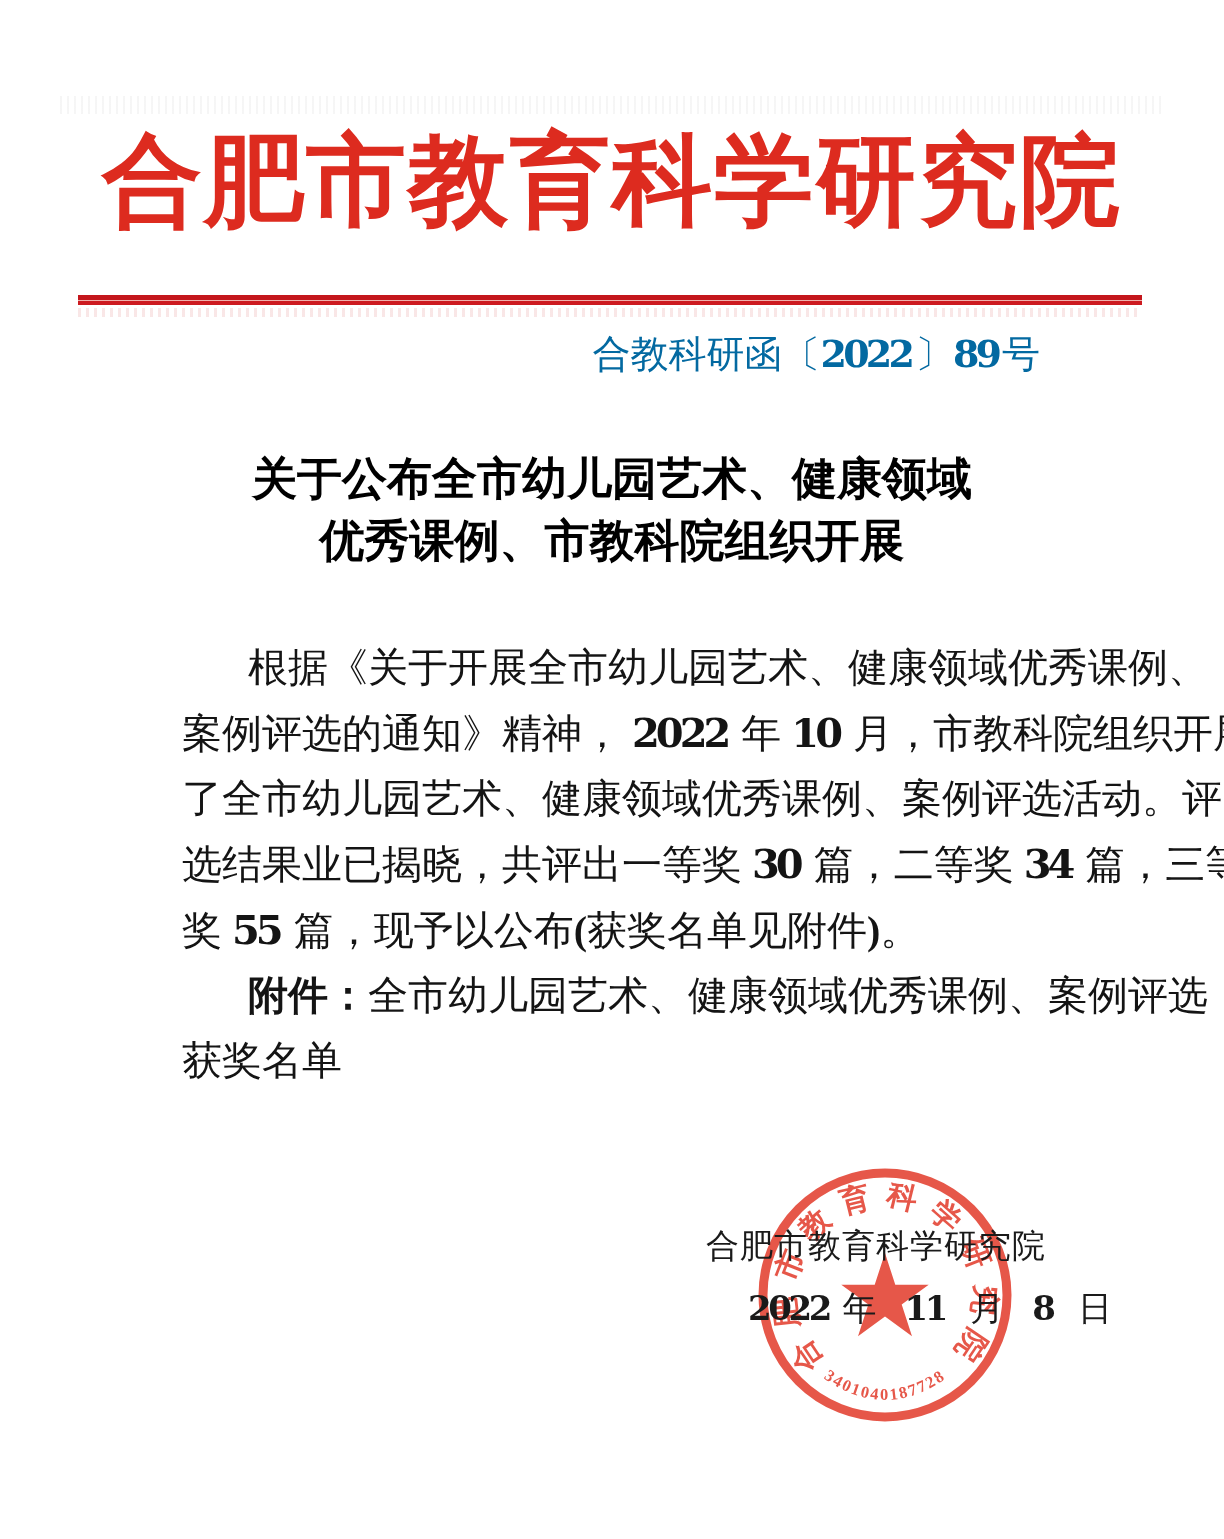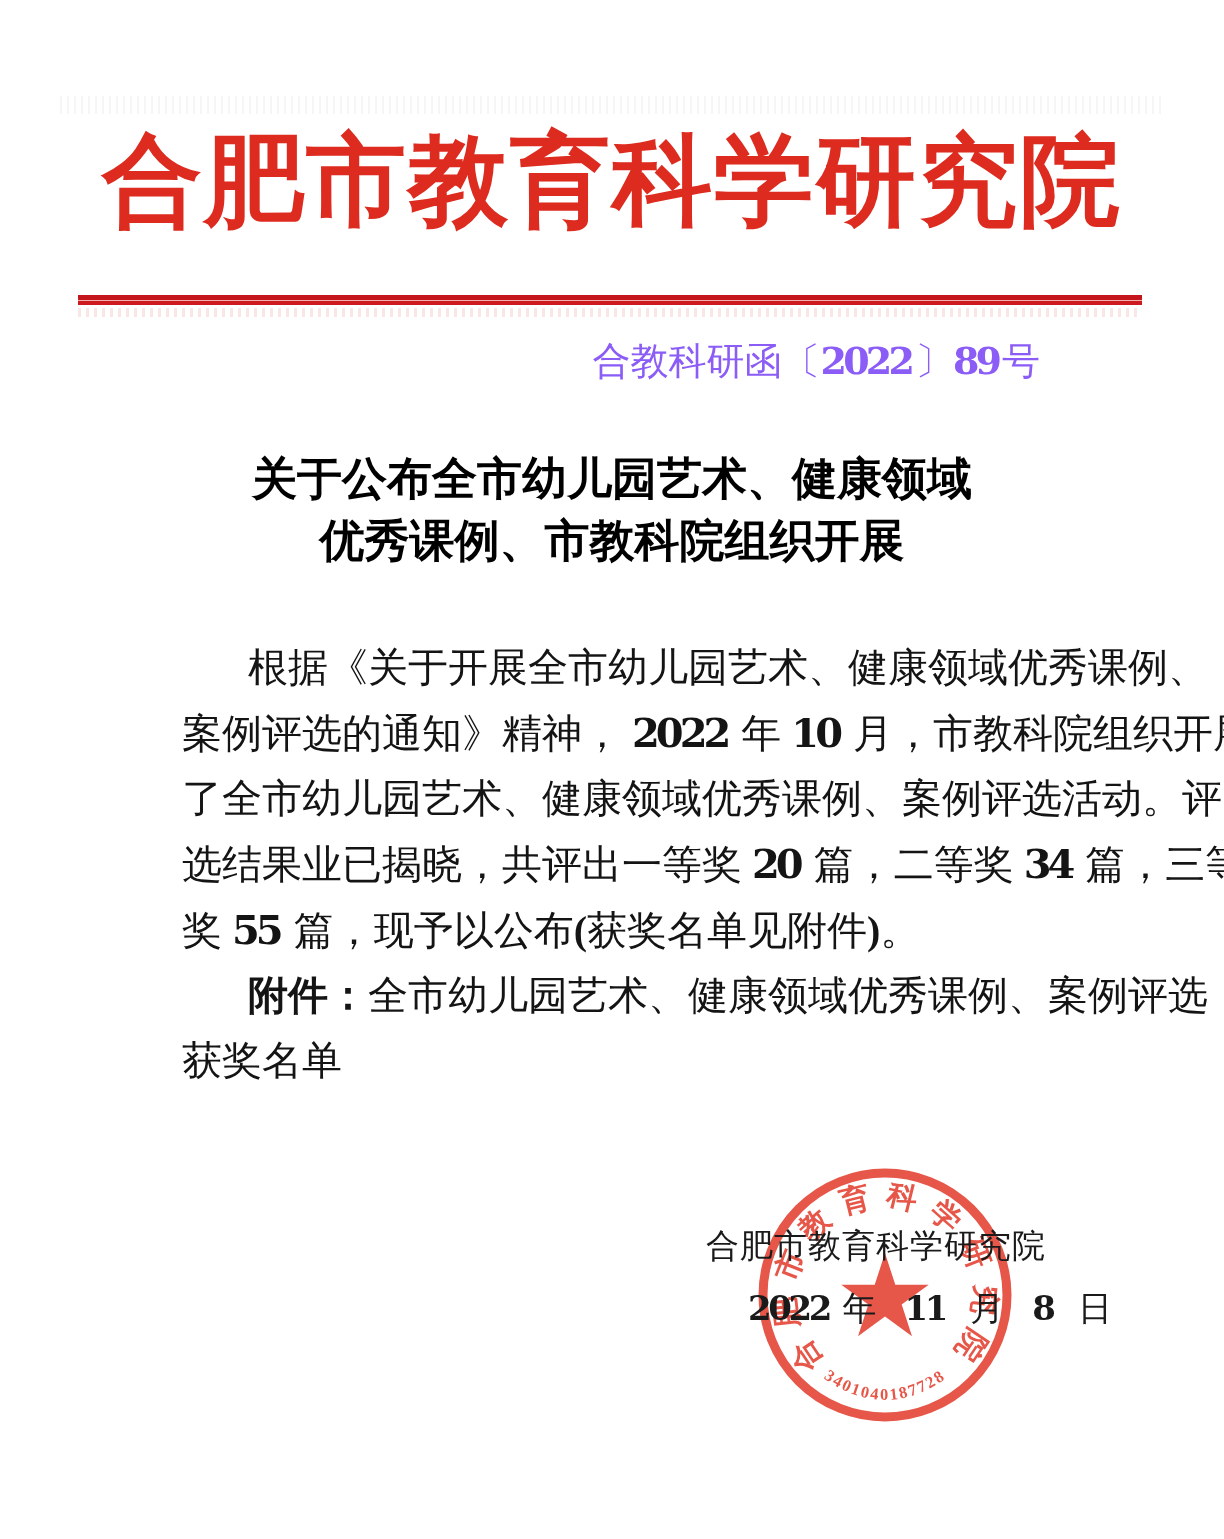--- a/index.html
+++ b/index.html
@@ -31,22 +31,22 @@
       #c4161c 0%,#c4161c 50%,
       #f0b0ac 50%,#f0b0ac 64%,
       #cd1a20 64%,#cd1a20 100%);
   }
   .rule-ghost{
     position:absolute;left:78px;top:296px;width:1064px;height:9px;
     background:repeating-linear-gradient(90deg,#f2c9c9 0 3px,transparent 3px 8px);
     opacity:.45;
   }
   .doc-number{
-    position:absolute;right:184px;top:324px;
-    font-size:38px;line-height:50px;color:#8b5cf6;
+    position:absolute;right:184px;top:312px;
+    font-size:38px;line-height:60px;color:#0369a1;
     white-space:nowrap;
   }
   .notice-title{
     position:absolute;left:0;top:436px;width:100%;
     text-align:center;font-weight:bold;color:#000;
     font-size:45px;line-height:62px;
   }
   .body-text{
     position:absolute;left:182px;top:623px;width:872px;
     font-size:40px;line-height:65px;color:#141414;
@@ -95,21 +95,21 @@
 
   <div class="notice-title">
     <div>关于公布全市幼儿园艺术、健康领域</div>
     <div>优秀课例、市教科院组织开展</div>
   </div>
 
   <div class="body-text">
       <div class="body-line indent"><span>根据《关于开展全市幼儿园艺术、健康领域优秀课例、</span></div>
       <div class="body-line"><span>案例评选的通知》精神， </span><span class="num">2022</span><span> 年 </span><span class="num">10</span><span> 月，市教科院组织开展</span></div>
       <div class="body-line"><span>了全市幼儿园艺术、健康领域优秀课例、案例评选活动。评</span></div>
-      <div class="body-line"><span>选结果业已揭晓，共评出一等奖 </span><span class="num">20</span><span> 篇，二等奖 </span><span class="num">34</span><span> 篇，三等</span></div>
+      <div class="body-line"><span>选结果业已揭晓，共评出一等奖 </span><span class="num">30</span><span> 篇，二等奖 </span><span class="num">34</span><span> 篇，三等</span></div>
       <div class="body-line"><span>奖 </span><span class="num">55</span><span> 篇，现予以公布</span><span class="b">(</span><span>获奖名单见附件</span><span class="b">)</span><span>。</span></div>
       <div class="body-line indent"><span class="b">附件：</span><span>全市幼儿园艺术、健康领域优秀课例、案例评选</span></div>
       <div class="body-line"><span>获奖名单</span></div>
     </div>
 
   <svg class="stamp" viewBox="-130 -130 260 260">
     <g opacity="0.86">
       <circle r="122" fill="none" stroke="#e23c2c" stroke-width="9"></circle>
       <polygon transform="translate(0,4)" points="0,-46 10.3,-14.2 43.7,-14.2 16.7,5.4 27,37.2 0,17.6 -27,37.2 -16.7,5.4 -43.7,-14.2 -10.3,-14.2" fill="#e23c2c"></polygon>
       <path id="arcTop" d="M -56 70 A 89.6 89.6 0 1 1 56 70" fill="none"></path>

